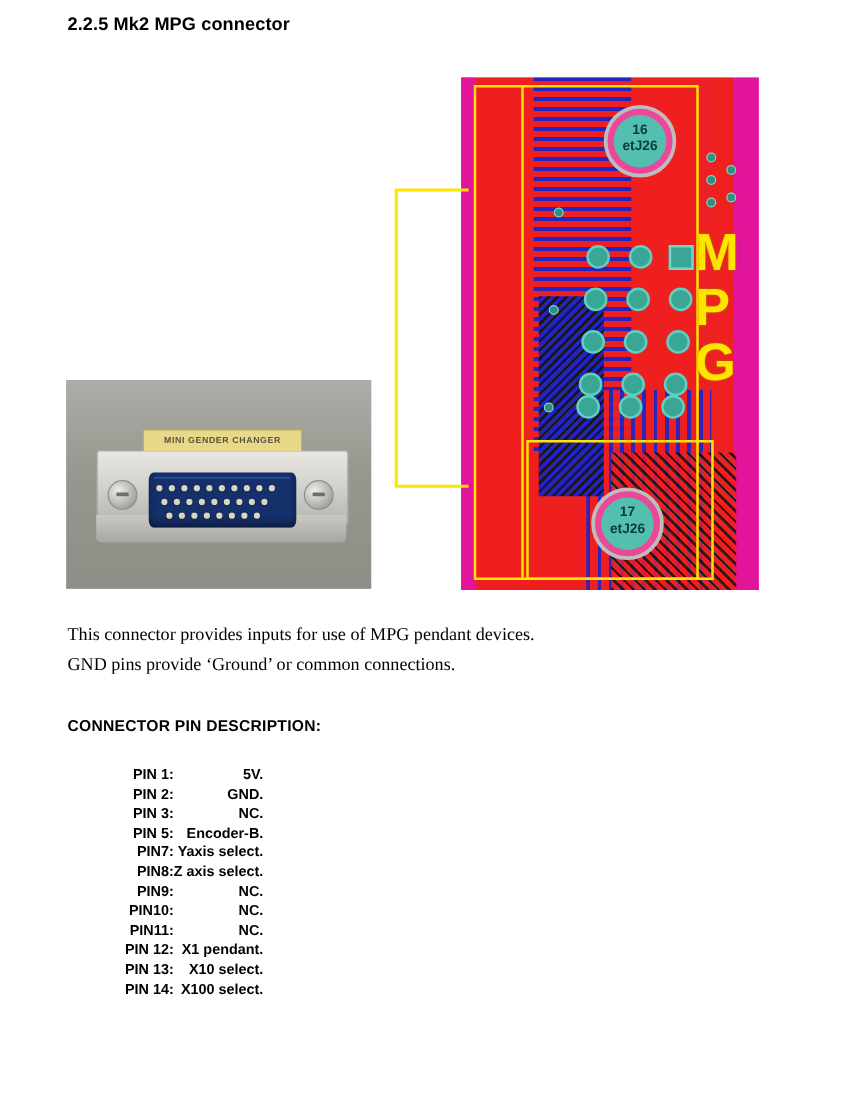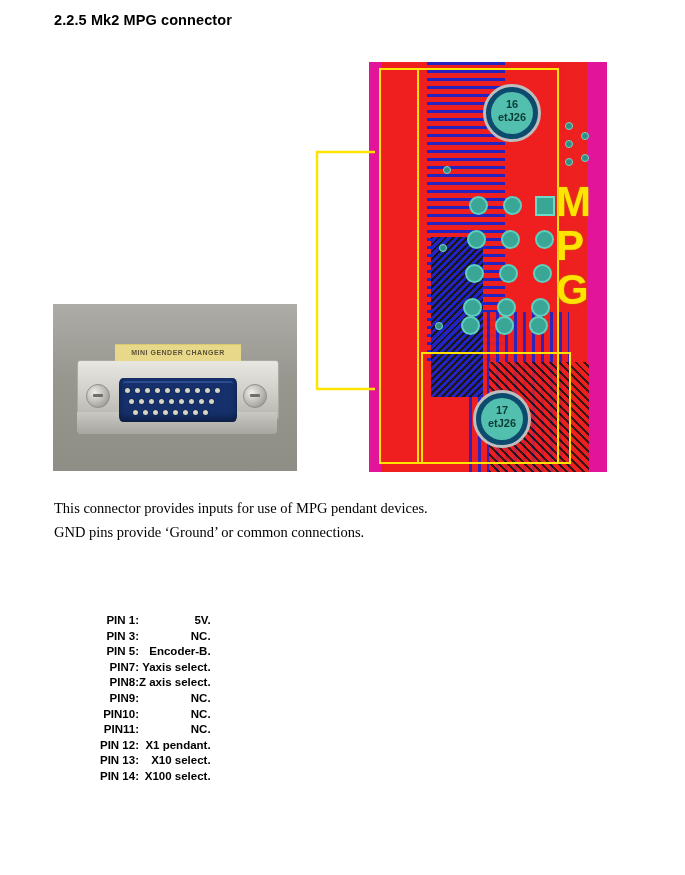--- a/index.html
+++ b/index.html
@@ -127,21 +127,21 @@
     width: 19px; height: 19px;
     border-radius: 50%;
     background: #3aa796;
     border: 2px solid #5fcfbf;
     box-sizing: border-box;
   }
   .pcb .bigpad {
     position: absolute;
     width: 58px; height: 58px;
     border-radius: 50%;
-    background: #0c4a6e;
+    background: #ec4899;
     border: 3px solid #bdbdbd;
     box-sizing: border-box;
   }
   .pcb .bigpad .inner {
     position: absolute;
     left: 5px; top: 5px;
     width: 42px; height: 42px;
     border-radius: 50%;
     background: #53bfae;
     color: #0b3d37;
@@ -431,28 +431,33 @@
       <div class="pin"></div>
     </div>
 
     <div class="screw" style="left:33px; top:80px;"></div>
     <div class="screw" style="left:190px; top:80px;"></div>
   </div>
 
   <div class="para l2">GND pins provide ‘Ground’ or common connections.</div>
   <div class="para l1">This connector provides inputs for use of MPG pendant devices.</div>
 
+  <div class="pin-heading">CONNECTOR PIN DESCRIPTION:</div>
 
   <table class="pin-table">
     <tbody>
       <tr>
           <td class="label">PIN 1:</td>
           <td>5V.</td>
         </tr>
       <tr>
+          <td class="label">PIN 2:</td>
+          <td>GND.</td>
+        </tr>
+      <tr>
           <td class="label">PIN 3:</td>
           <td>NC.</td>
         </tr>
       <tr>
           <td class="label">PIN 5:</td>
           <td>Encoder-B.</td>
         </tr>
       <tr>
           <td class="label">PIN7:</td>
           <td>Yaxis select.</td>

